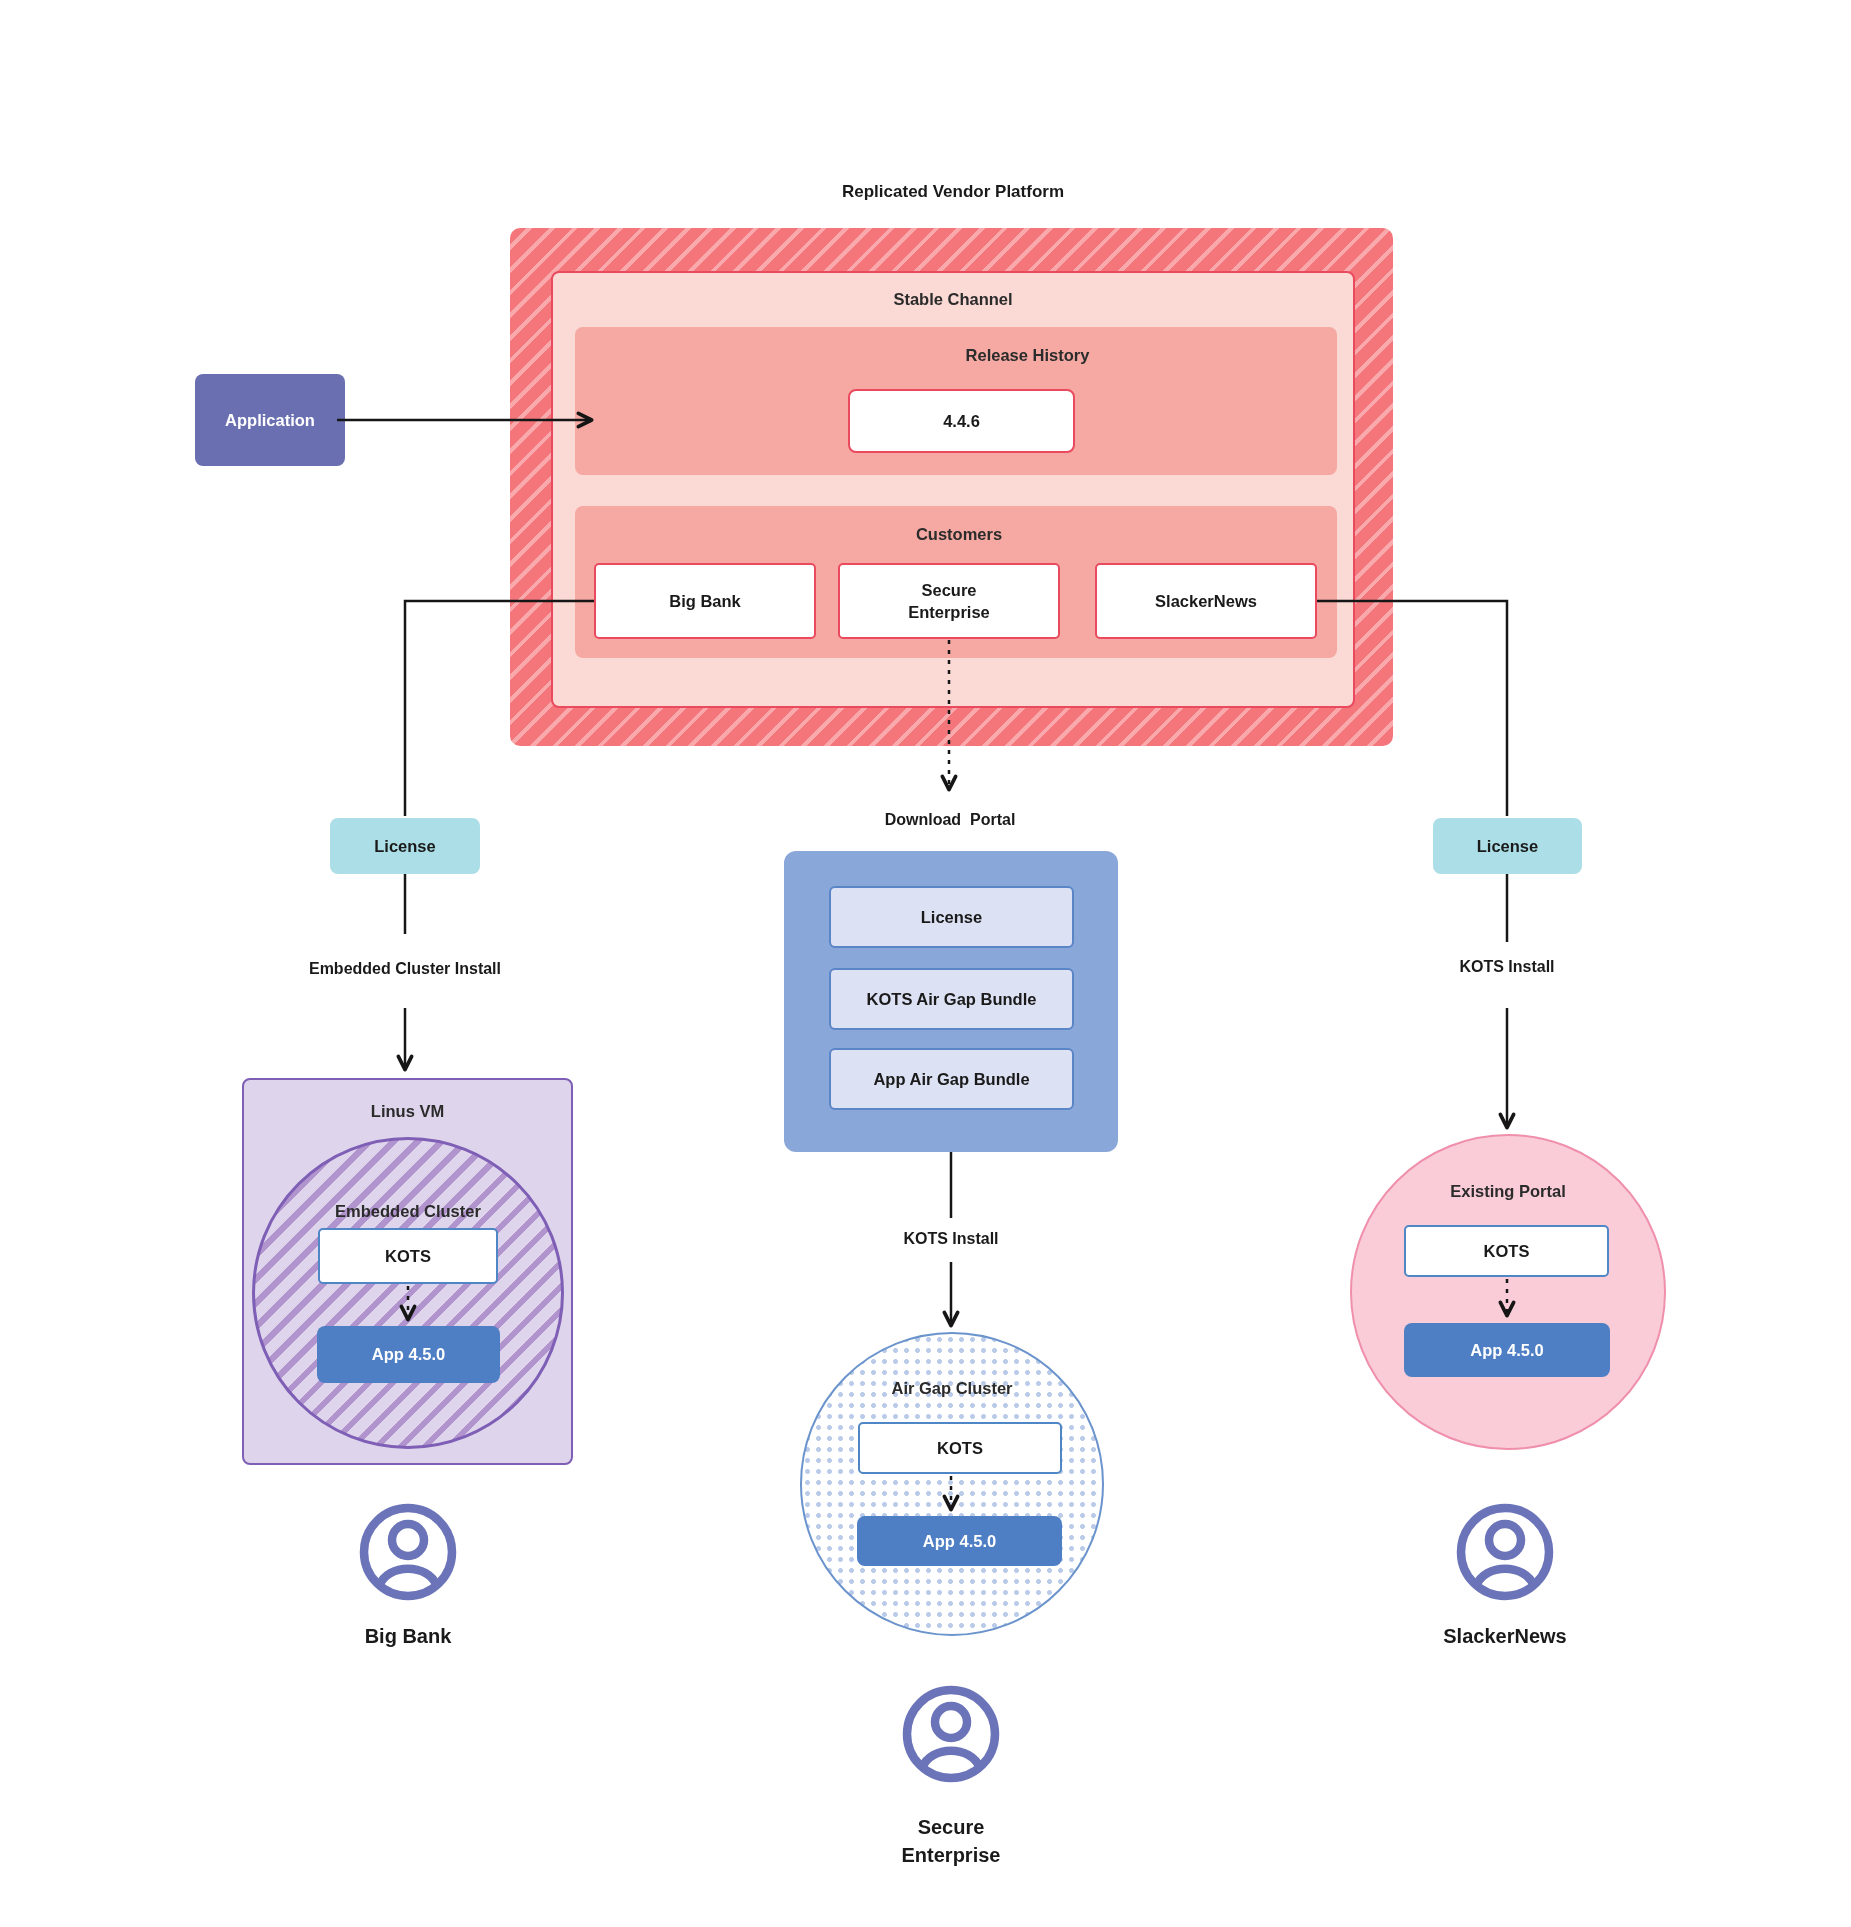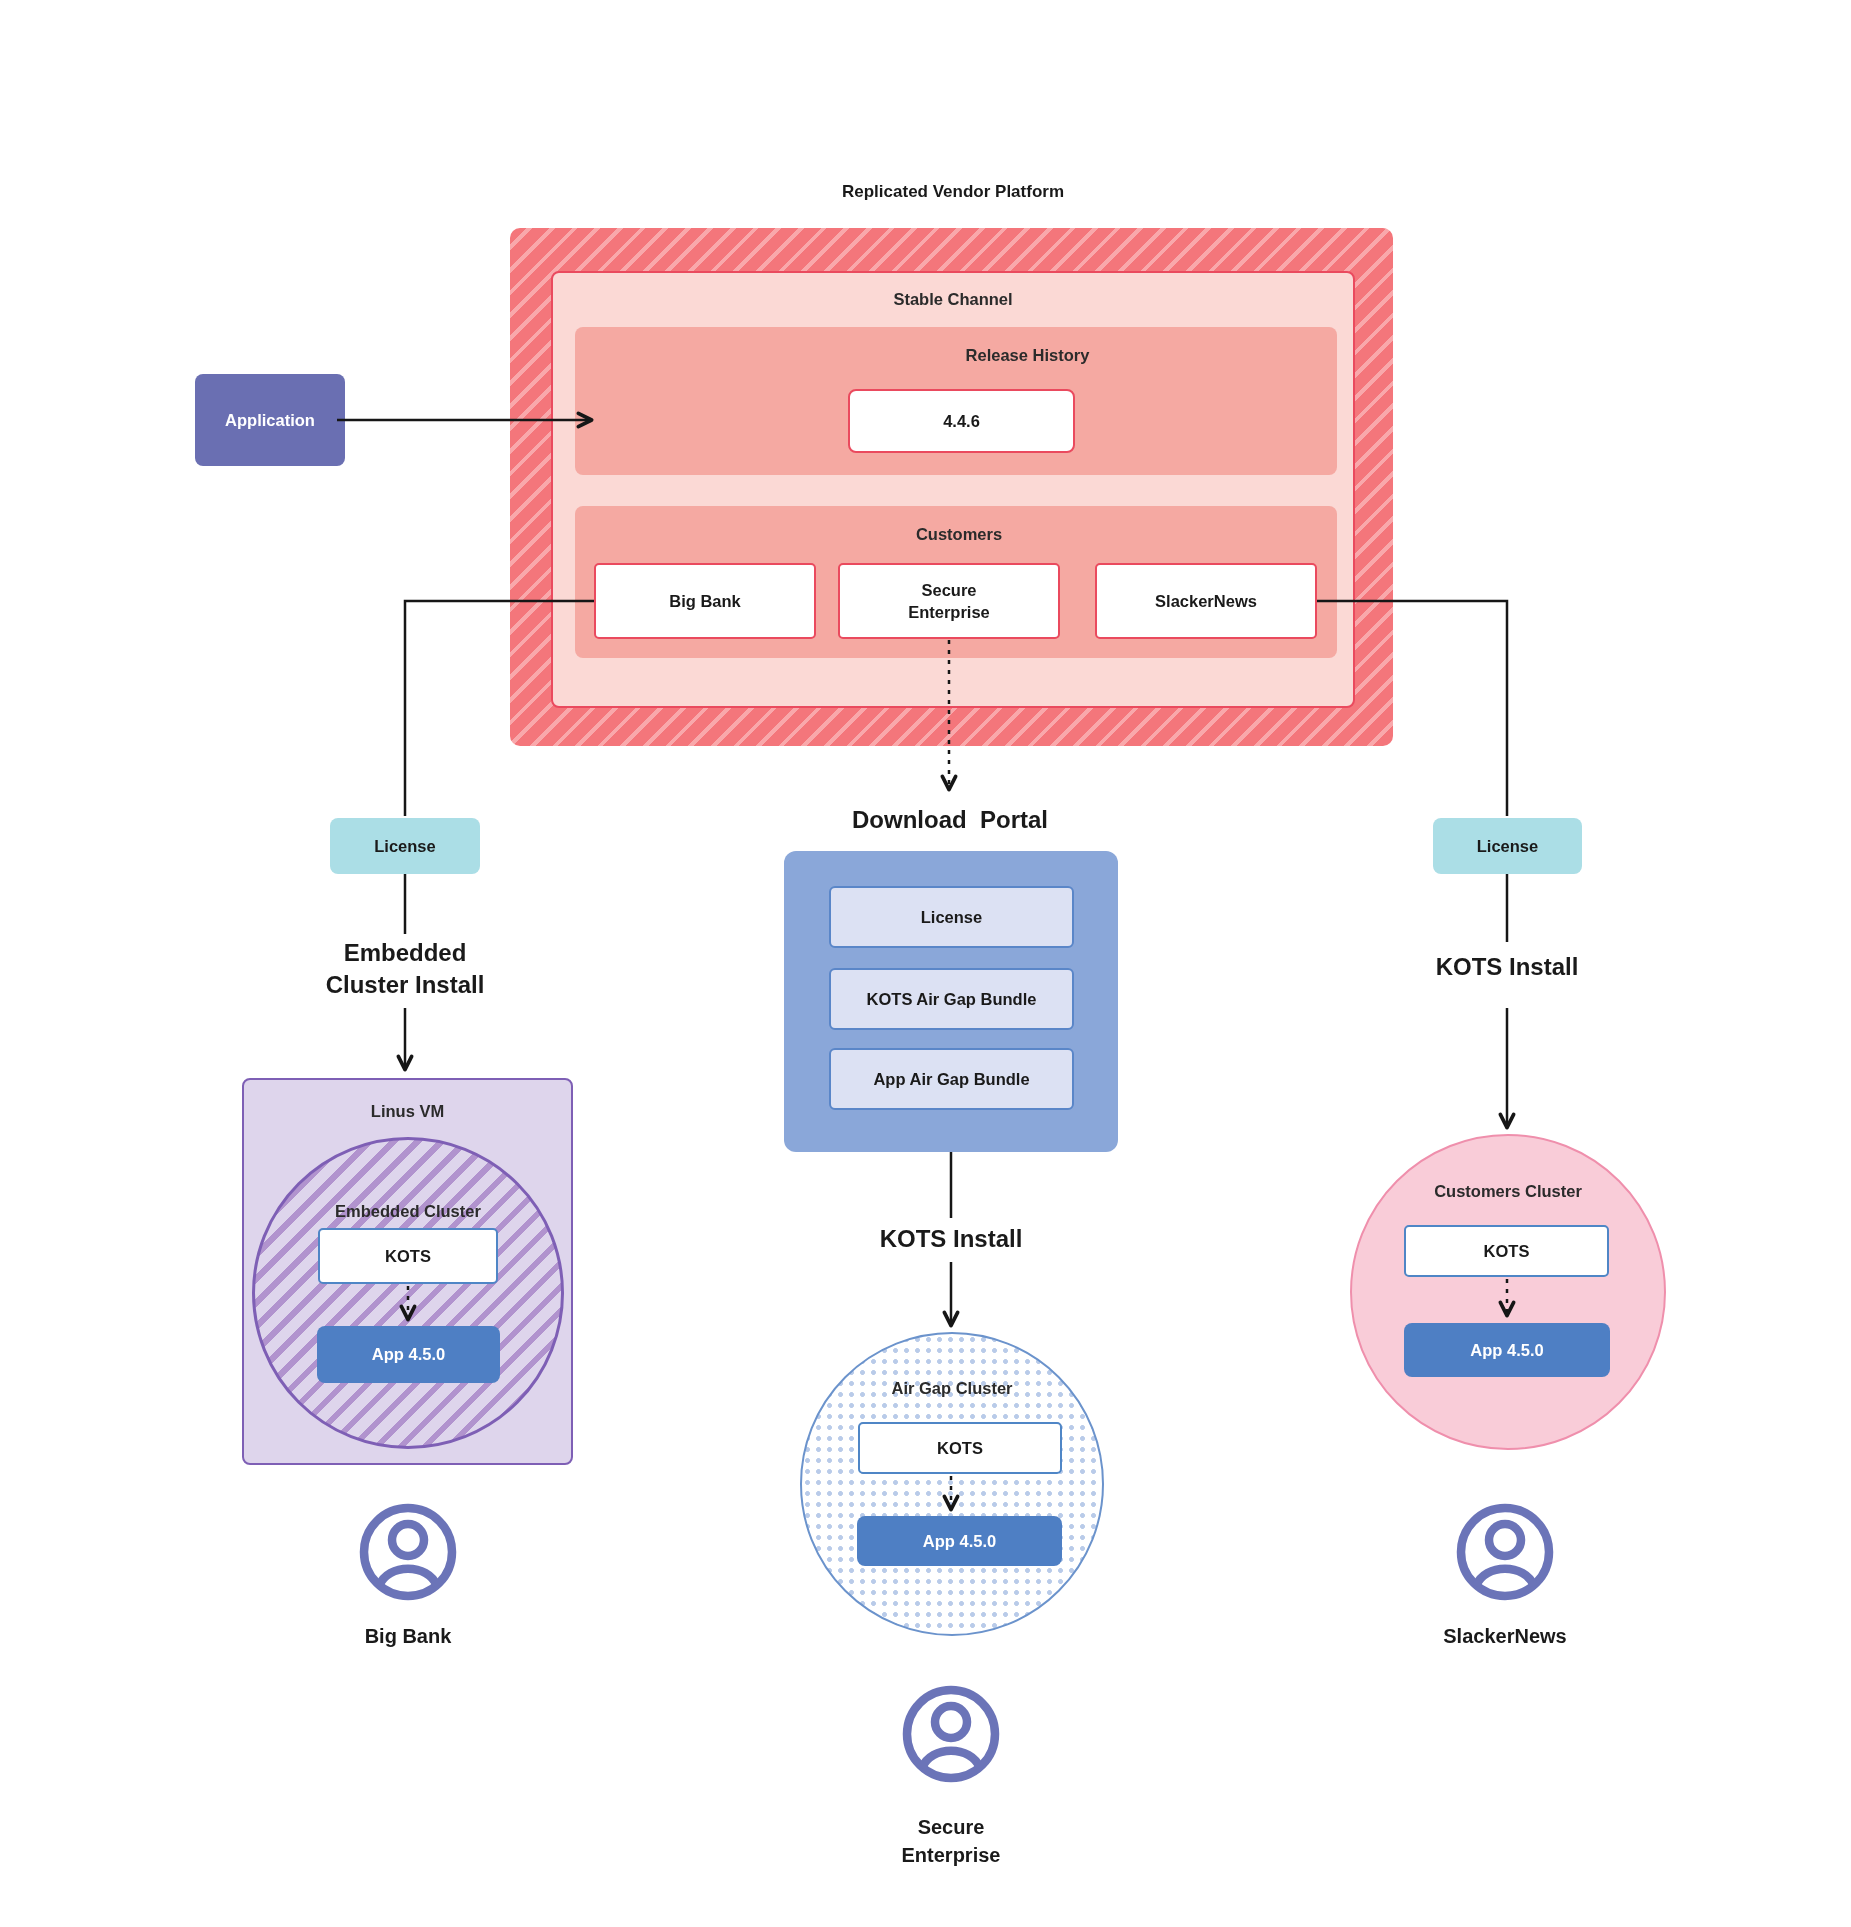--- a/index.html
+++ b/index.html
@@ -5,21 +5,21 @@
   html,body{margin:0;padding:0;background:#fff;}
   .canvas{
     position:relative;width:1851px;height:1927px;background:#fff;overflow:hidden;
     font-family:"Liberation Sans","DejaVu Sans",sans-serif;color:#1a1a1a;
   }
   .abs{position:absolute;box-sizing:border-box;}
   .center{display:flex;align-items:center;justify-content:center;text-align:center;}
   .diagram-title{font-size:17px;font-weight:600;}
   .section-label{font-size:16.5px;font-weight:600;color:#2b2b2b;}
   .box-label{font-size:16.5px;font-weight:600;}
-  .flow-label{font-size:24px;font-weight:600;}
+  .flow-label{font-size:16px;font-weight:600;}
   .user-label{font-size:20px;font-weight:600;}
 
   .platform-box{
     border-radius:10px;
     background:repeating-linear-gradient(135deg,var(--hatch-base,#f4767b) 0 12px,var(--hatch-stripe,#f9a8ab) 12px 16px);
   }
   .channel-box{background:var(--channel-bg,#fbd9d5);border:2px solid var(--accent-red,#ea4a5e);border-radius:8px;}
   .subpanel{background:var(--subpanel-bg,#f5a9a2);border-radius:8px;}
   .release-active{background:var(--accent-red,#ea4a5e);border-radius:8px;color:#fff;}
   .release-plain{background:#fff;border:2px solid var(--accent-red,#ea4a5e);border-radius:8px;}
@@ -105,21 +105,21 @@
   <div class="abs center flow-label" style="left:851px;top:1226px;width:200px;height:26px;">KOTS Install</div>
 
   <div class="abs dot-circle" style="left:800px;top:1332px;width:304px;height:304px;"></div>
   <div class="abs center section-label" style="left:800px;top:1377px;width:304px;height:22px;">Air Gap Cluster</div>
   <div class="abs center box-label kots-box" style="left:858px;top:1422px;width:204px;height:52px;">KOTS</div>
   <div class="abs center box-label app-box" style="left:857px;top:1516px;width:205px;height:50px;">App 4.5.0</div>
 
   <div class="abs center box-label license-box" style="left:1433px;top:818px;width:149px;height:56px;">License</div>
   <div class="abs center flow-label" style="left:1407px;top:954px;width:200px;height:26px;">KOTS Install</div>
   <div class="abs pink-circle" style="left:1350px;top:1134px;width:316px;height:316px;"></div>
-  <div class="abs center section-label" style="left:1350px;top:1180px;width:316px;height:22px;">Customers Cluster</div>
+  <div class="abs center section-label" style="left:1350px;top:1180px;width:316px;height:22px;">Existing Portal</div>
   <div class="abs center box-label kots-box" style="left:1404px;top:1225px;width:205px;height:52px;">KOTS</div>
   <div class="abs center box-label app-box" style="left:1404px;top:1323px;width:206px;height:54px;">App 4.5.0</div>
 
   <svg class="abs person-svg" style="left:358px;top:1502px;" width="100" height="100">
       <use href="#person-icon"></use>
     </svg>
   <div class="abs center user-label" style="left:308px;top:1622px;width:200px;height:28px;">Big Bank</div>
 
   <svg class="abs person-svg" style="left:901px;top:1684px;" width="100" height="100">
       <use href="#person-icon"></use>

